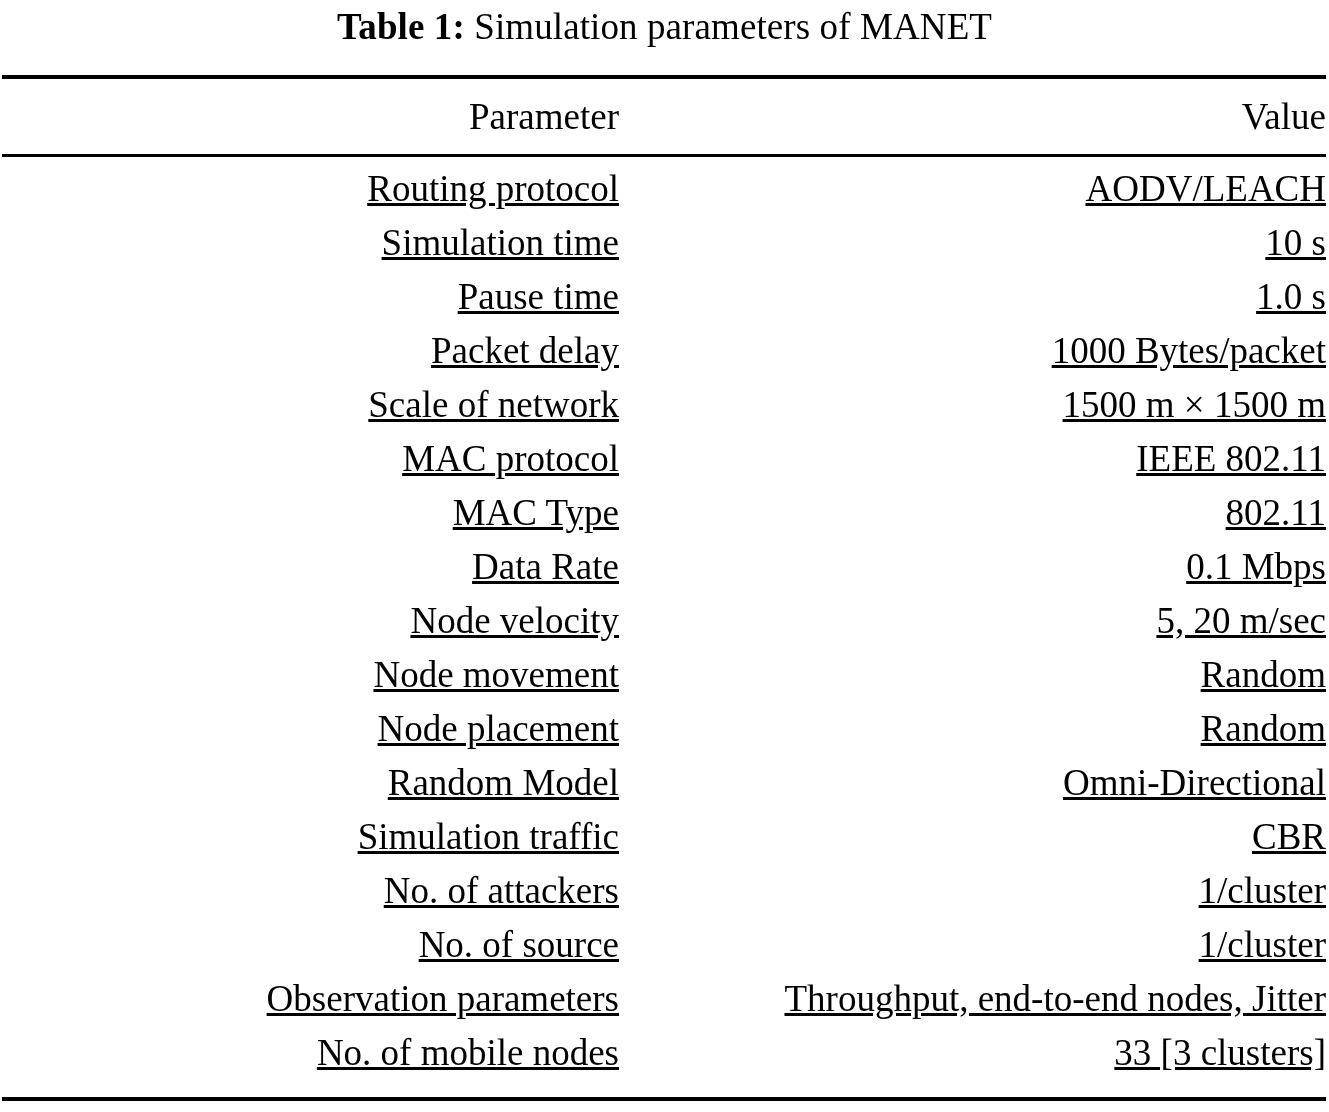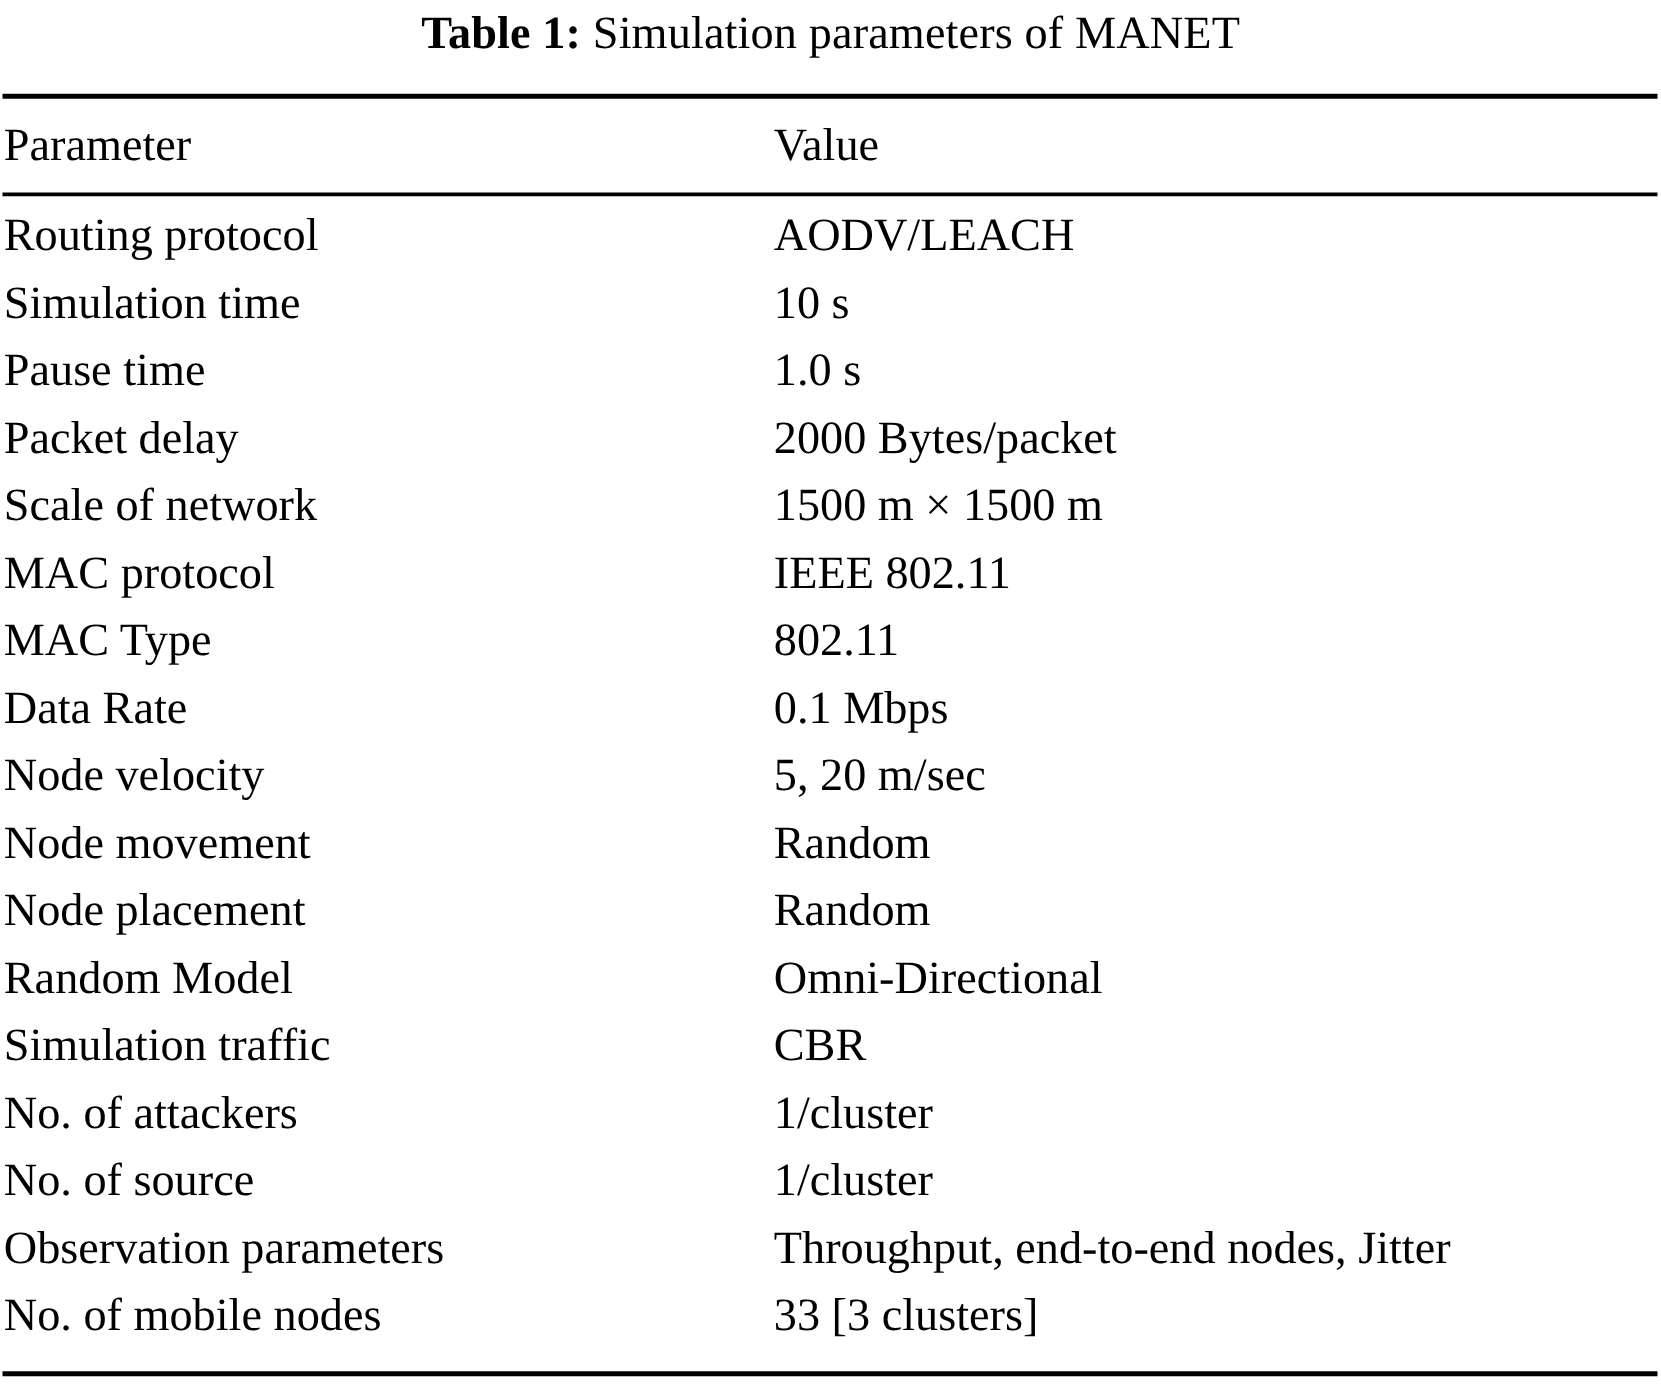--- a/index.html
+++ b/index.html
@@ -52,27 +52,29 @@
     left: 3px;
     top: 79px;
     width: 1323px;
   }
   .row {
     display: flex;
     align-items: baseline;
     height: 54px;
     line-height: 54px;
     white-space: nowrap;
+    text-align: right;
   }
   .row.header-row {
     height: 75px;
     line-height: 75px;
   }
   .grid.body-grid {
     top: 162px;
+    text-decoration: underline;
   }
   .cell-param {
     width: 616px;
     flex: 0 0 616px;
     font-size: 37px;
     overflow: visible;
   }
   .cell-value {
     flex: 1 1 auto;
     font-size: 37px;
@@ -112,21 +114,21 @@
       <div class="cell-value">10 s</div>
     </div>
 
     <div class="row">
       <div class="cell-param">Pause time</div>
       <div class="cell-value">1.0 s</div>
     </div>
 
     <div class="row">
       <div class="cell-param">Packet delay</div>
-      <div class="cell-value">2000 Bytes/packet</div>
+      <div class="cell-value">1000 Bytes/packet</div>
     </div>
 
     <div class="row">
       <div class="cell-param">Scale of network</div>
       <div class="cell-value">1500 m × 1500 m</div>
     </div>
 
     <div class="row">
       <div class="cell-param">MAC protocol</div>
       <div class="cell-value">IEEE 802.11</div>

